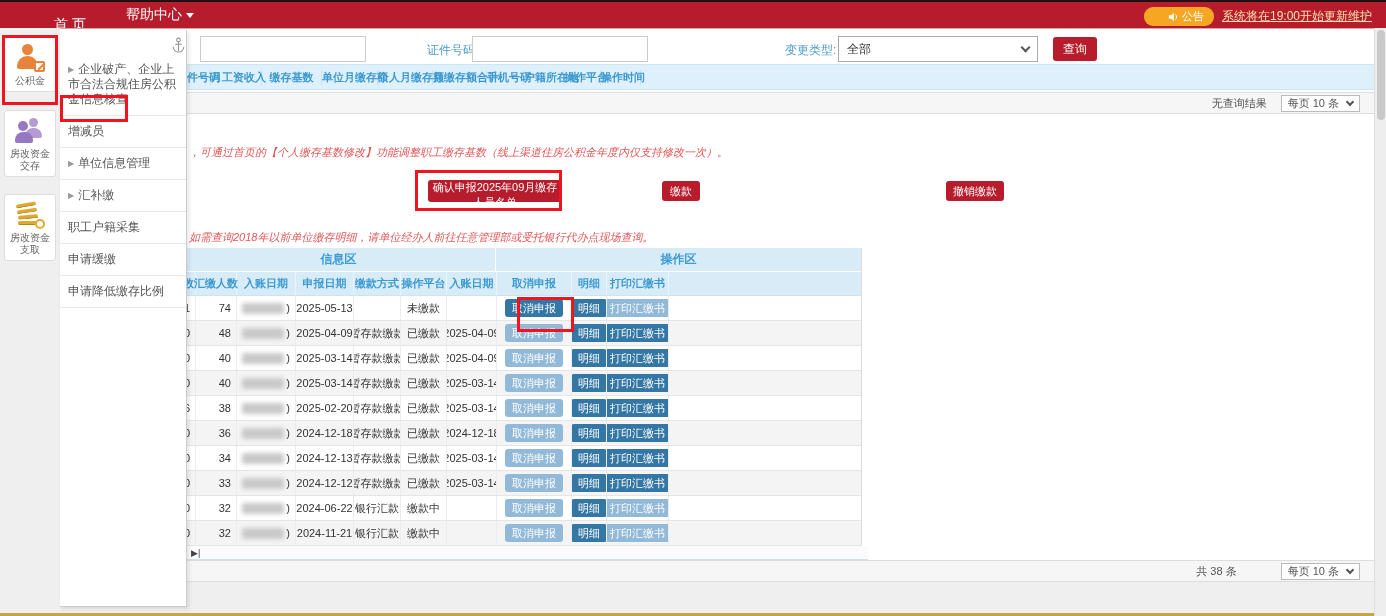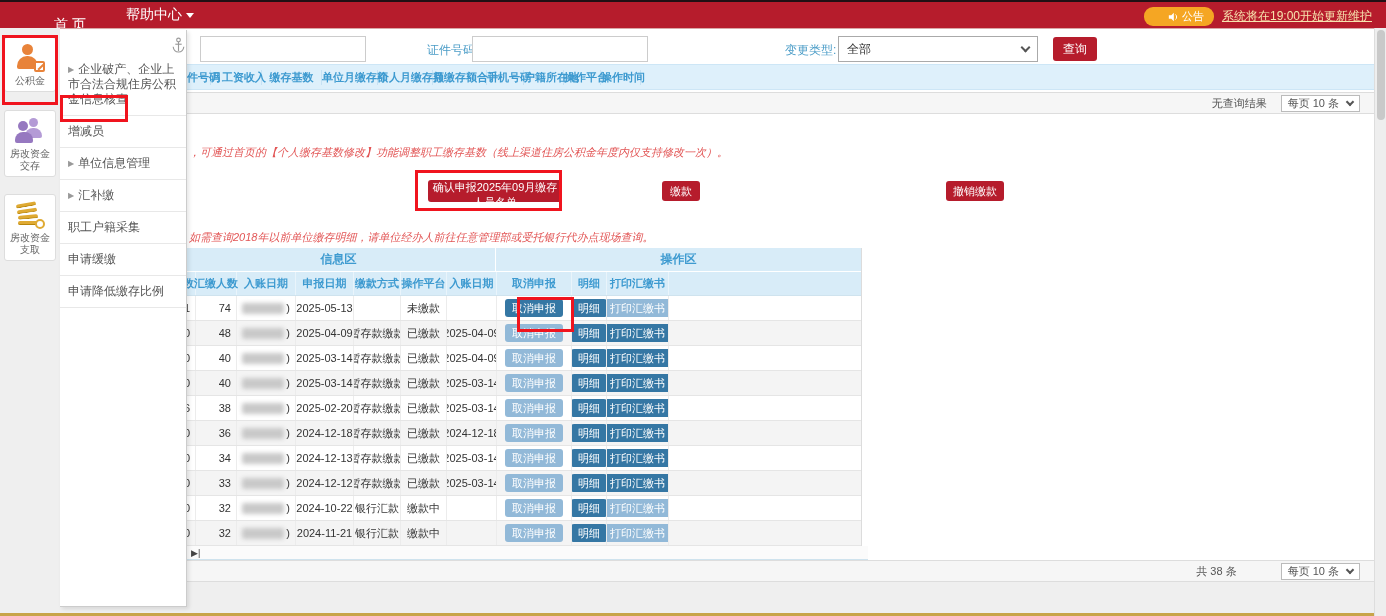--- a/index.html
+++ b/index.html
@@ -394,21 +394,21 @@
           </div>
           <div class="tc" style="width: 194px; border-right: none;"></div>
         </div>
         <div class="trow">
           <div class="tc num" style="width: 14px;">0</div>
           <div class="tc num" style="width: 41px;">32</div>
           <div class="tc" style="width: 59px;">
             <span class="blurbox"></span>
             <span>)</span>
           </div>
-          <div class="tc" style="width: 58px;">2024-10-22</div>
+          <div class="tc" style="width: 58px;">2024-06-22</div>
           <div class="tc" style="width: 47px;">银行汇款</div>
           <div class="tc" style="width: 46px;">缴款中</div>
           <div class="tc" style="width: 50px;"></div>
           <div class="tc" style="width: 75px;">
             <span class="rbtn off">取消申报</span>
           </div>
           <div class="tc" style="width: 35px;">
             <span class="rbtn on">明细</span>
           </div>
           <div class="tc" style="width: 62px;">

